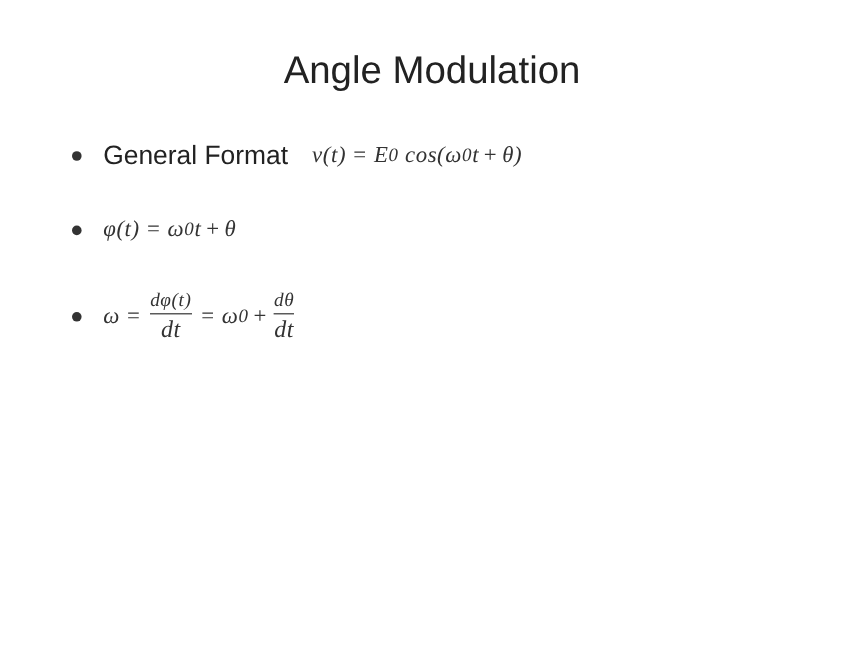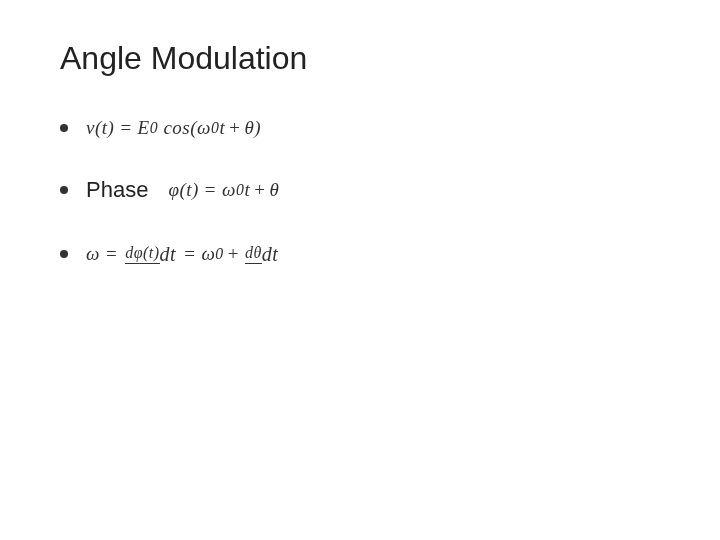--- a/index.html
+++ b/index.html
@@ -21,21 +21,21 @@
       height: 540px;
       background: #ffffff;
       display: flex;
       flex-direction: column;
       align-items: flex-start;
       padding: 40px 60px 40px 60px;
     }
 
     .title {
       width: 100%;
-      text-align: left;
+      text-align: center;
       font-size: 32px;
       font-weight: normal;
       color: #222222;
       margin-bottom: 40px;
       font-family: Arial, Helvetica, sans-serif;
     }
 
     .bullet-list {
       list-style: none;
       padding: 0;
@@ -92,20 +92,21 @@
 
     
     .formula-freq {
       font-family: 'Times New Roman', Times, serif;
       font-size: 19px;
       letter-spacing: 0.5px;
     }
 
     .frac {
       display: inline-flex;
+      flex-direction: column;
       align-items: center;
       vertical-align: middle;
       margin: 0 2px;
       text-align: right;
     }
 
     .frac .num {
       border-bottom: 1.5px solid #333;
       padding-bottom: 1px;
       font-size: 16px;
@@ -136,34 +137,34 @@
 <body>
 
 <div class="slide">
 
   <h1 class="title">Angle Modulation</h1>
 
   <ul class="bullet-list">
 
     <li class="bullet-item">
       <span class="bullet-dot"></span>
+      <span class="bullet-text">General Format</span>
 
       <span class="formula formula-general">
         <span class="math-sym">v</span>(<span class="math-sym">t</span>)
         <span class="equals">=</span>
         <span class="math-sym">E</span><sub>0</sub>
         &nbsp;cos(<span class="math-sym">ω</span><sub>0</sub><span class="math-sym">t</span>
         <span class="plus">+</span>
         <span class="math-sym">θ</span>)
       </span>
     </li>
 
     <li class="bullet-item">
       <span class="bullet-dot"></span>
-      <span class="bullet-text">Phase</span>
 
       <span class="formula formula-phase">
         <span class="math-sym">φ</span>(<span class="math-sym">t</span>)
         <span class="equals">=</span>
         <span class="math-sym">ω</span><sub>0</sub><span class="math-sym">t</span>
         <span class="plus">+</span>
         <span class="math-sym">θ</span>
       </span>
     </li>
 

